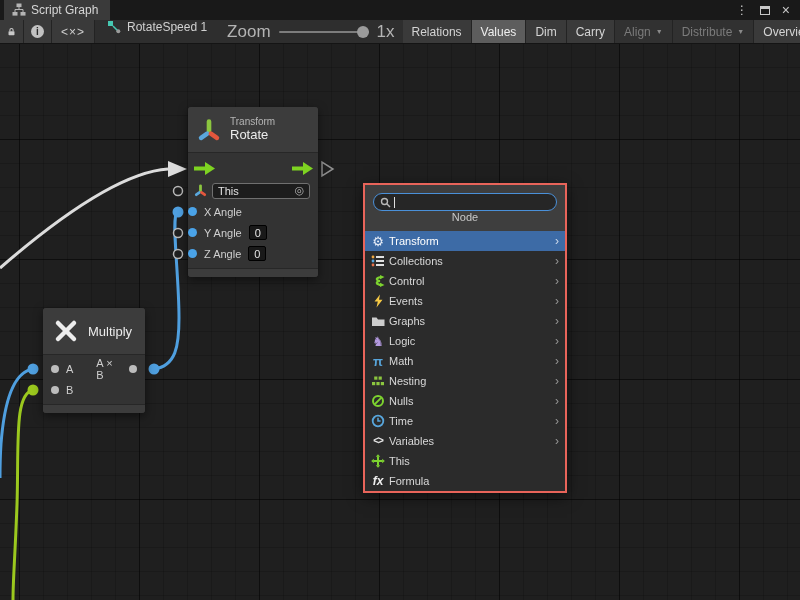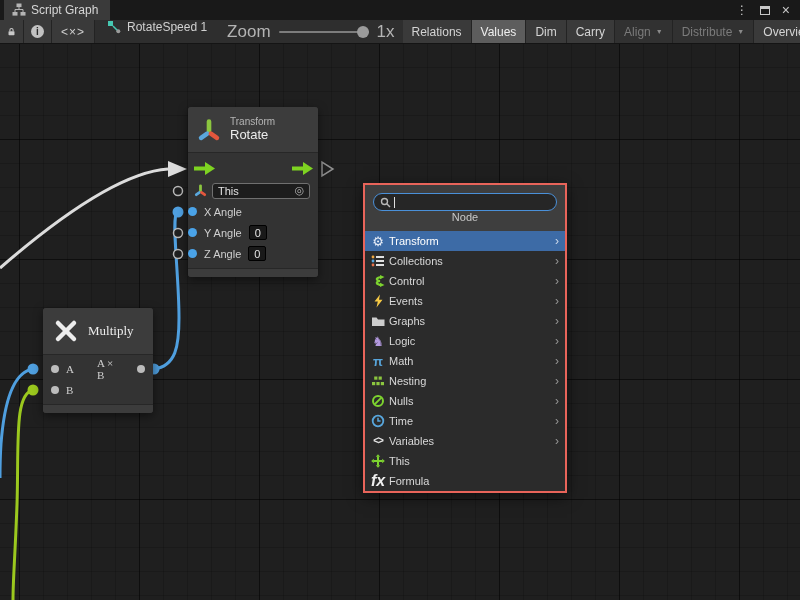--- a/index.html
+++ b/index.html
@@ -63,21 +63,21 @@
   .nhead .cat { font-size:10px; color:#b5b5b5; }
   .nhead .ttl { font-size:13px; color:#ececec; }
   .flowrow { height:24px; display:flex; align-items:center; justify-content:space-between; padding:0 5px; }
   .thisrow { height:21px; display:flex; align-items:center; gap:5px; padding:0 8px 0 6px; }
   .thisfield { flex:1; height:16px; background:#1d1d1d; border:1px solid #707070; border-radius:3px;
     display:flex; align-items:center; padding:0 5px; font-size:11px; color:#e2e2e2; }
   .thisfield .target { margin-left:auto; color:#b9b9b9; font-size:11px; line-height:1; }
   .rotate-node .prow { gap:7px; }
 
   
-  .mult-node { left:43px; top:264px; width:110px;font-family:Liberation Serif, serif; }
+  .mult-node { left:43px; top:264px; width:102px; }
   .mult-node .nhead { height:47px; padding-left:10px; gap:9px; }
   .mult-node .prow { padding:0 8px; gap:7px; }
   .mult-node .rowA { justify-content:flex-start; }
   .mult-node .rowA .res { margin-left:16px; }
   .mult-node .rowA .gdot.right { margin-left:8px; }
 
   
   .finder { position:absolute; left:363px; top:139px; width:204px; z-index:3;
     border:2px solid #e8645a; background:#2b2b2b; box-shadow:0 4px 14px rgba(0,0,0,.55); }
   .fhead { background:#3e3e3e; padding:8px 8px 8px 8px; }
@@ -88,21 +88,21 @@
   .flist { background:#2b2b2b; }
   .frow { height:20px; display:flex; align-items:center; padding:0 6px 0 5px;
     color:#d8d8d8; font-size:11px; gap:3px; }
   .frow.sel { background:#3d6ba6; color:#fff; }
   .frow .ficon { width:16px; flex:0 0 16px; display:flex; align-items:center; justify-content:center; }
   .frow .chev { margin-left:auto; color:#969696; font-size:12px; line-height:1; }
   .glyph-gear { font-size:13px; color:#e8eef8; line-height:1; }
   .glyph-knight { font-size:13px; color:#b49ae0; line-height:1; }
   .glyph-pi { font-size:13px; font-weight:bold; color:#58a6dc; line-height:1; }
   .glyph-vars { font-size:10px; font-weight:bold; color:#e8e8e8; letter-spacing:-1px; line-height:1; }
-  .glyph-fx { font-size:16px; font-style:italic; font-weight:bold; color:#eeeeee; line-height:1; }
+  .glyph-fx { font-size:12px; font-style:italic; font-weight:bold; color:#eeeeee; line-height:1; }
   .mag { color:#b9b9b9; }
 </style>
 </head>
 <body>
 
 <div class="tabbar">
   <div class="tab">
     <svg width="14" height="14" viewBox="0 0 14 14">
       <rect x="4.5" y="0.5" width="5" height="3.6" fill="#b5b5b5"></rect>
       <rect x="0.5" y="9" width="5" height="3.6" fill="#b5b5b5"></rect>

